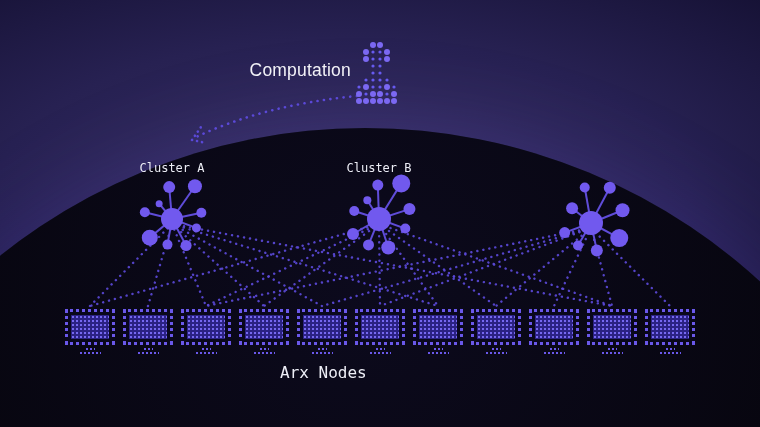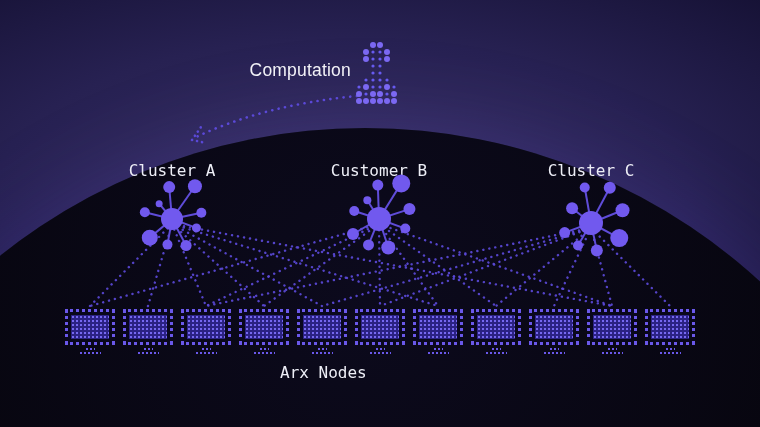--- a/index.html
+++ b/index.html
@@ -16,21 +16,21 @@
   }
   .overlay{position:absolute;left:0;top:0;width:760px;height:427px;pointer-events:none}
   #mesh{z-index:2}
   #arrow-svg{z-index:5}
   .hdr-label{position:absolute;top:60px;color:#f2f2f7;font-size:17.5px;letter-spacing:.2px;z-index:6;white-space:nowrap}
   #hdr-left{right:409px}
   #hdr-right{left:401px}
   #person{position:absolute;left:355px;top:41px;z-index:6}
   .cluster-label{
     position:absolute;top:161px;width:170px;text-align:center;color:#edeef6;
-    font-family:"DejaVu Sans Mono",monospace;font-size:16px;z-index:4;white-space:nowrap;
+    font-family:"DejaVu Sans Mono",monospace;font-size:12px;z-index:4;white-space:nowrap;
   }
   #label-a{left:87px}
   #label-b{left:294px}
   #label-c{left:506px}
   .cluster-icon{position:absolute;z-index:4;width:150px;height:130px}
   #cluster-a{left:97px;top:153px}
   #cluster-b{left:304px;top:153px}
   #cluster-c{left:516px;top:157px}
   #monitor-row{
     position:absolute;left:0;top:309px;width:760px;display:flex;justify-content:center;gap:8px;z-index:3;
@@ -123,22 +123,21 @@
       <circle cx="32" cy="60" r="3" fill="#7b68f2"></circle>
       <circle cx="39" cy="60" r="3" fill="#7b68f2"></circle>
     </svg>
 
   <svg id="arrow-svg" class="overlay" viewBox="0 0 760 427">
     <path d="M357,96 Q263,105 194,138" fill="none" stroke="#5b49d8" stroke-width="2.6" stroke-linecap="round" stroke-dasharray="0.1 6.5"></path>
     <path d="M192,140 L201,127 M192,140 L206,143" fill="none" stroke="#5b49d8" stroke-width="2.6" stroke-linecap="round" stroke-dasharray="0.1 5"></path>
   </svg>
 
   <span id="label-a" class="cluster-label">Cluster A</span>
-  <span id="label-b" class="cluster-label">Customer B</span>
-  <span id="label-c" class="cluster-label">Cluster C</span>
+  <span id="label-b" class="cluster-label">Cluster B</span>
 
   <svg id="cluster-a" class="cluster-icon" viewBox="0 0 150 130">
       <line x1="75" y1="66" x2="72.21101623207494" y2="34.12176966106414" stroke="#5f4cd8" stroke-width="2"></line>
       <circle cx="72.21101623207494" cy="34.12176966106414" r="6" fill="#7159ee"></circle>
       <line x1="75" y1="66" x2="97.94305745404185" y2="33.23391822844033" stroke="#5f4cd8" stroke-width="2"></line>
       <circle cx="97.94305745404185" cy="33.23391822844033" r="7" fill="#7159ee"></circle>
       <line x1="75" y1="66" x2="104.34442802201417" y2="59.76264927546722" stroke="#5f4cd8" stroke-width="2"></line>
       <circle cx="104.34442802201417" cy="59.76264927546722" r="5" fill="#7159ee"></circle>
       <line x1="75" y1="66" x2="99.43200814043362" y2="74.89252372646739" stroke="#5f4cd8" stroke-width="2"></line>
       <circle cx="99.43200814043362" cy="74.89252372646739" r="4.5" fill="#7159ee"></circle>

